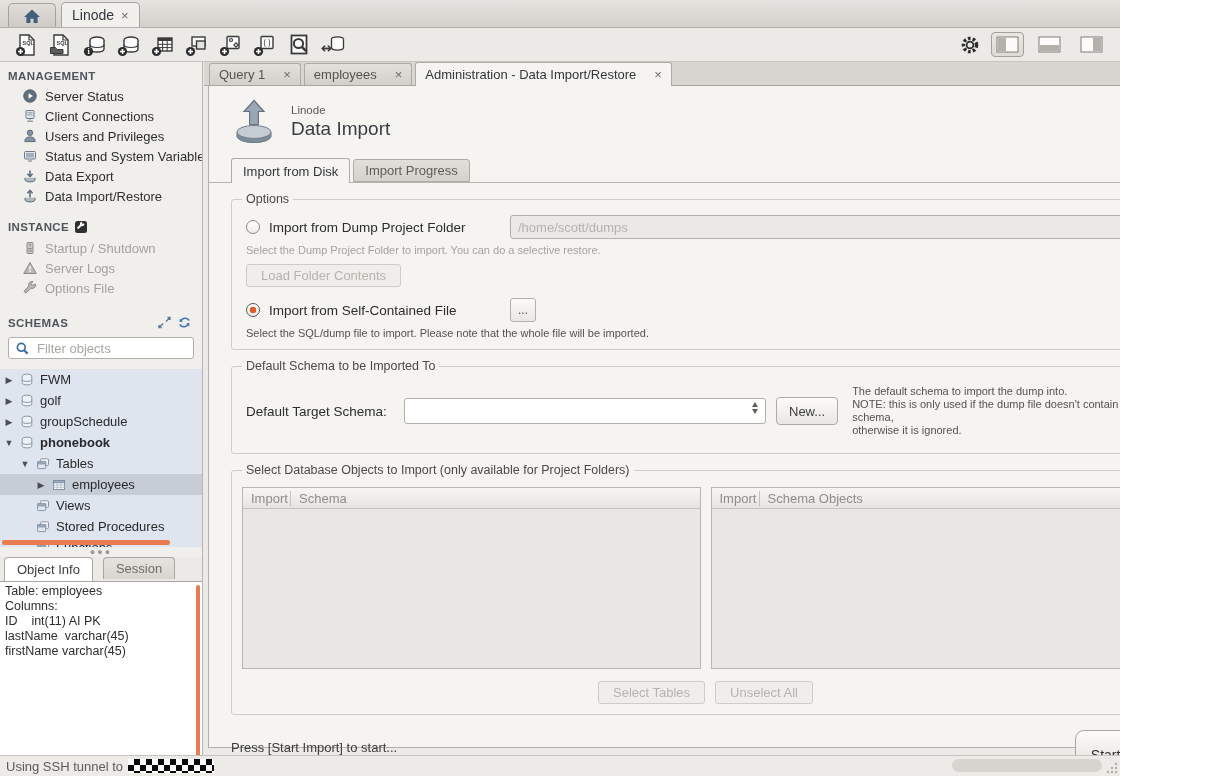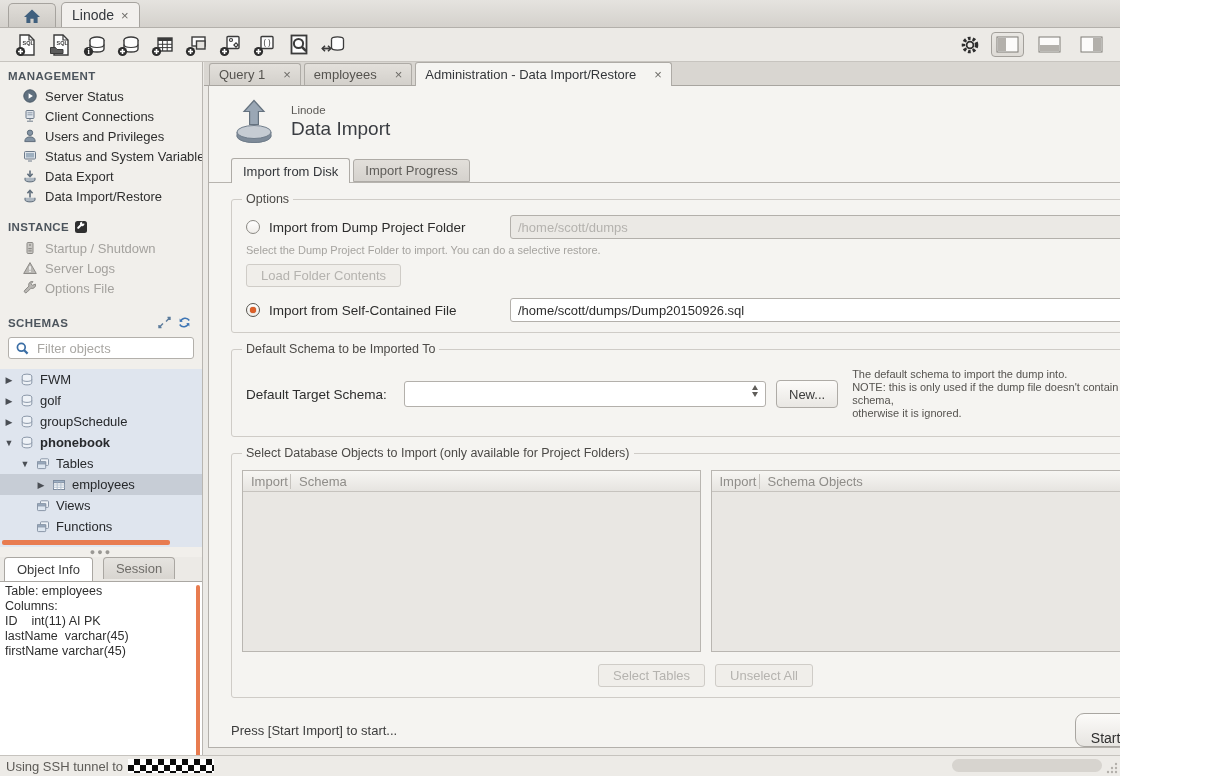--- a/index.html
+++ b/index.html
@@ -482,20 +482,31 @@
         </div>
         <div class="trow" style="padding-left: 20px;">
           <span class="exp"></span>
           <span>
             <svg width="16" height="16" viewBox="0 0 16 16">
               <rect x="5.5" y="2.8" width="8" height="6.6" rx=".8" fill="#eef2f7" stroke="#8a97a8"></rect>
               <rect x="2.5" y="5.8" width="8.2" height="6.8" rx=".8" fill="#dde6f0" stroke="#8a97a8"></rect>
               <rect x="2.5" y="5.8" width="8.2" height="2.1" fill="#9db0c4" stroke="#8a97a8"></rect>
             </svg>
           </span>
+          <span>Stored Procedures</span>
+        </div>
+        <div class="trow" style="padding-left: 20px;">
+          <span class="exp"></span>
+          <span>
+            <svg width="16" height="16" viewBox="0 0 16 16">
+              <rect x="5.5" y="2.8" width="8" height="6.6" rx=".8" fill="#eef2f7" stroke="#8a97a8"></rect>
+              <rect x="2.5" y="5.8" width="8.2" height="6.8" rx=".8" fill="#dde6f0" stroke="#8a97a8"></rect>
+              <rect x="2.5" y="5.8" width="8.2" height="2.1" fill="#9db0c4" stroke="#8a97a8"></rect>
+            </svg>
+          </span>
           <span>Functions</span>
         </div>
         <div class="tree-hscroll"></div>
     </div>
 
     <div class="v-splitter">●●●</div>
 
     <div class="info-tabs" id="info-tabs">
         <div class="itab active">Object Info</div>
         <div class="itab">Session</div>
@@ -558,23 +569,23 @@
         <button class="browse off">...</button>
       </div>
       <div class="help">Select the Dump Project Folder to import. You can do a selective restore.</div>
       <div style="margin:8px 0 2px 4px">
         <button class="btn off">Load Folder Contents</button>
       </div>
 
       <div class="opt-row" style="margin-top:11px">
         <span class="radio checked"></span>
         <span class="opt-label">Import from Self-Contained File</span>
-        <input class="path-input" value="/home/scott/dumps/Dump20150926.sql" style="">
         <button class="browse">...</button>
       </div>
+      <div class="help dark">Select the SQL/dump file to import. Please note that the whole file will be imported.</div>
     </fieldset>
 
     <fieldset class="group">
       <legend>Default Schema to be Imported To</legend>
       <div class="ds-row">
         <span class="ds-label">Default Target Schema:</span>
         <div class="combo">
           <span></span>
           <span class="arrows">
               <i class="up"></i>

